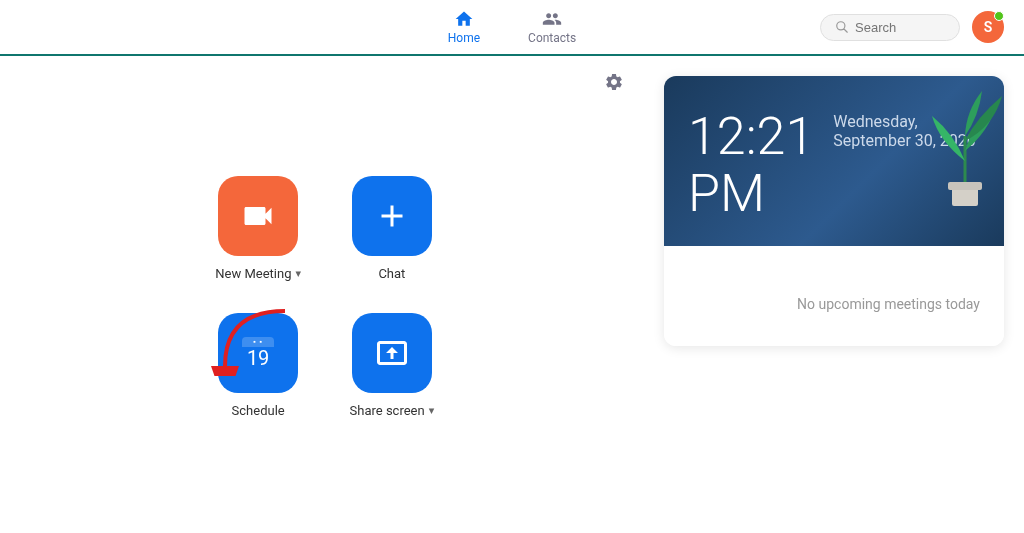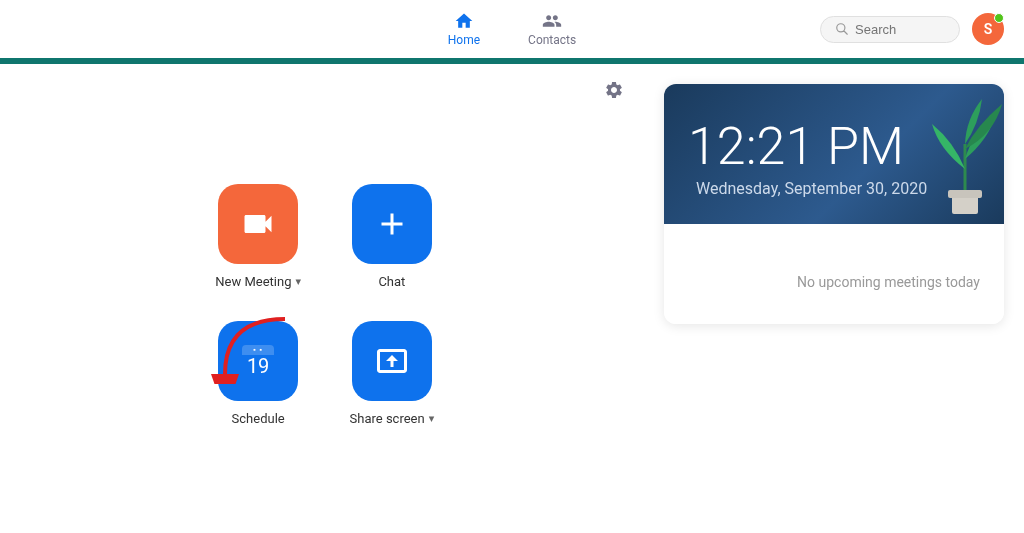--- a/index.html
+++ b/index.html
@@ -7,22 +7,22 @@
       font-family: -apple-system, BlinkMacSystemFont, 'Segoe UI', Roboto, sans-serif;
       background: #f5f5f5;
       width: 1024px;
       height: 533px;
       overflow: hidden;
     }
 
     
     .nav-bar {
       background: #fff;
-      border-bottom: 6px solid #0f766e;
-      height: 64px;
+      border-bottom: 2px solid #0f766e;
+      height: 56px;
       display: flex;
       align-items: center;
       justify-content: center;
       position: relative;
       padding: 0 20px;
     }
 
     .nav-tabs {
       display: flex;
       align-items: center;
@@ -201,21 +201,20 @@
       overflow: hidden;
       box-shadow: 0 2px 12px rgba(0,0,0,0.1);
     }
 
     .calendar-header {
       background: linear-gradient(135deg, #1a3a5c 0%, #2d5a8e 60%, #1a3a5c 100%);
       padding: 32px 24px 24px;
       position: relative;
       min-height: 140px;
       display: flex;
-      flex-direction: column;
       justify-content: center;
     }
 
     .calendar-header .time {
       font-size: 52px;
       font-weight: 300;
       color: #fff;
       line-height: 1.1;
     }
 

